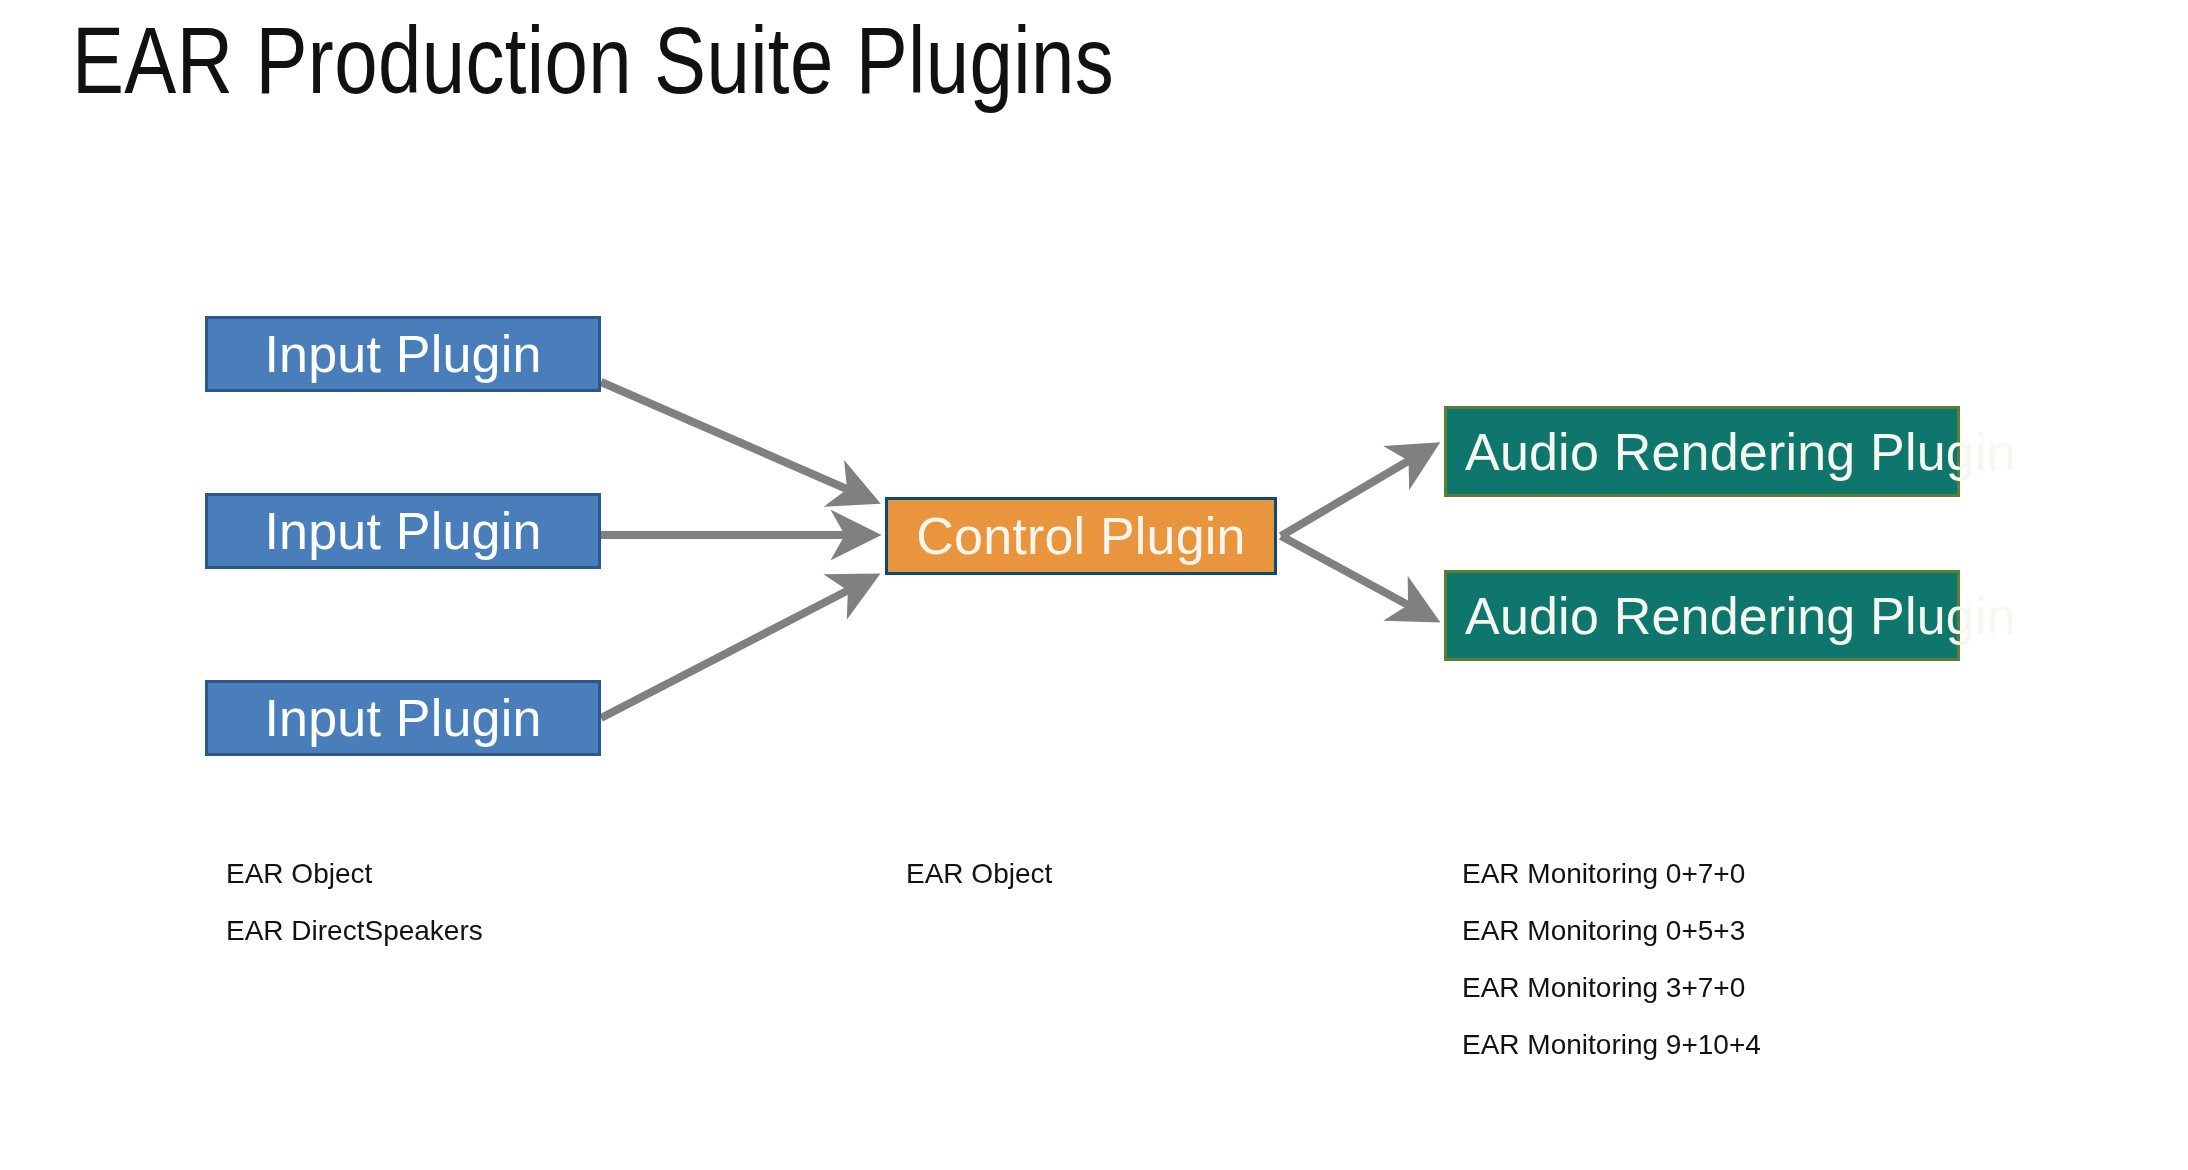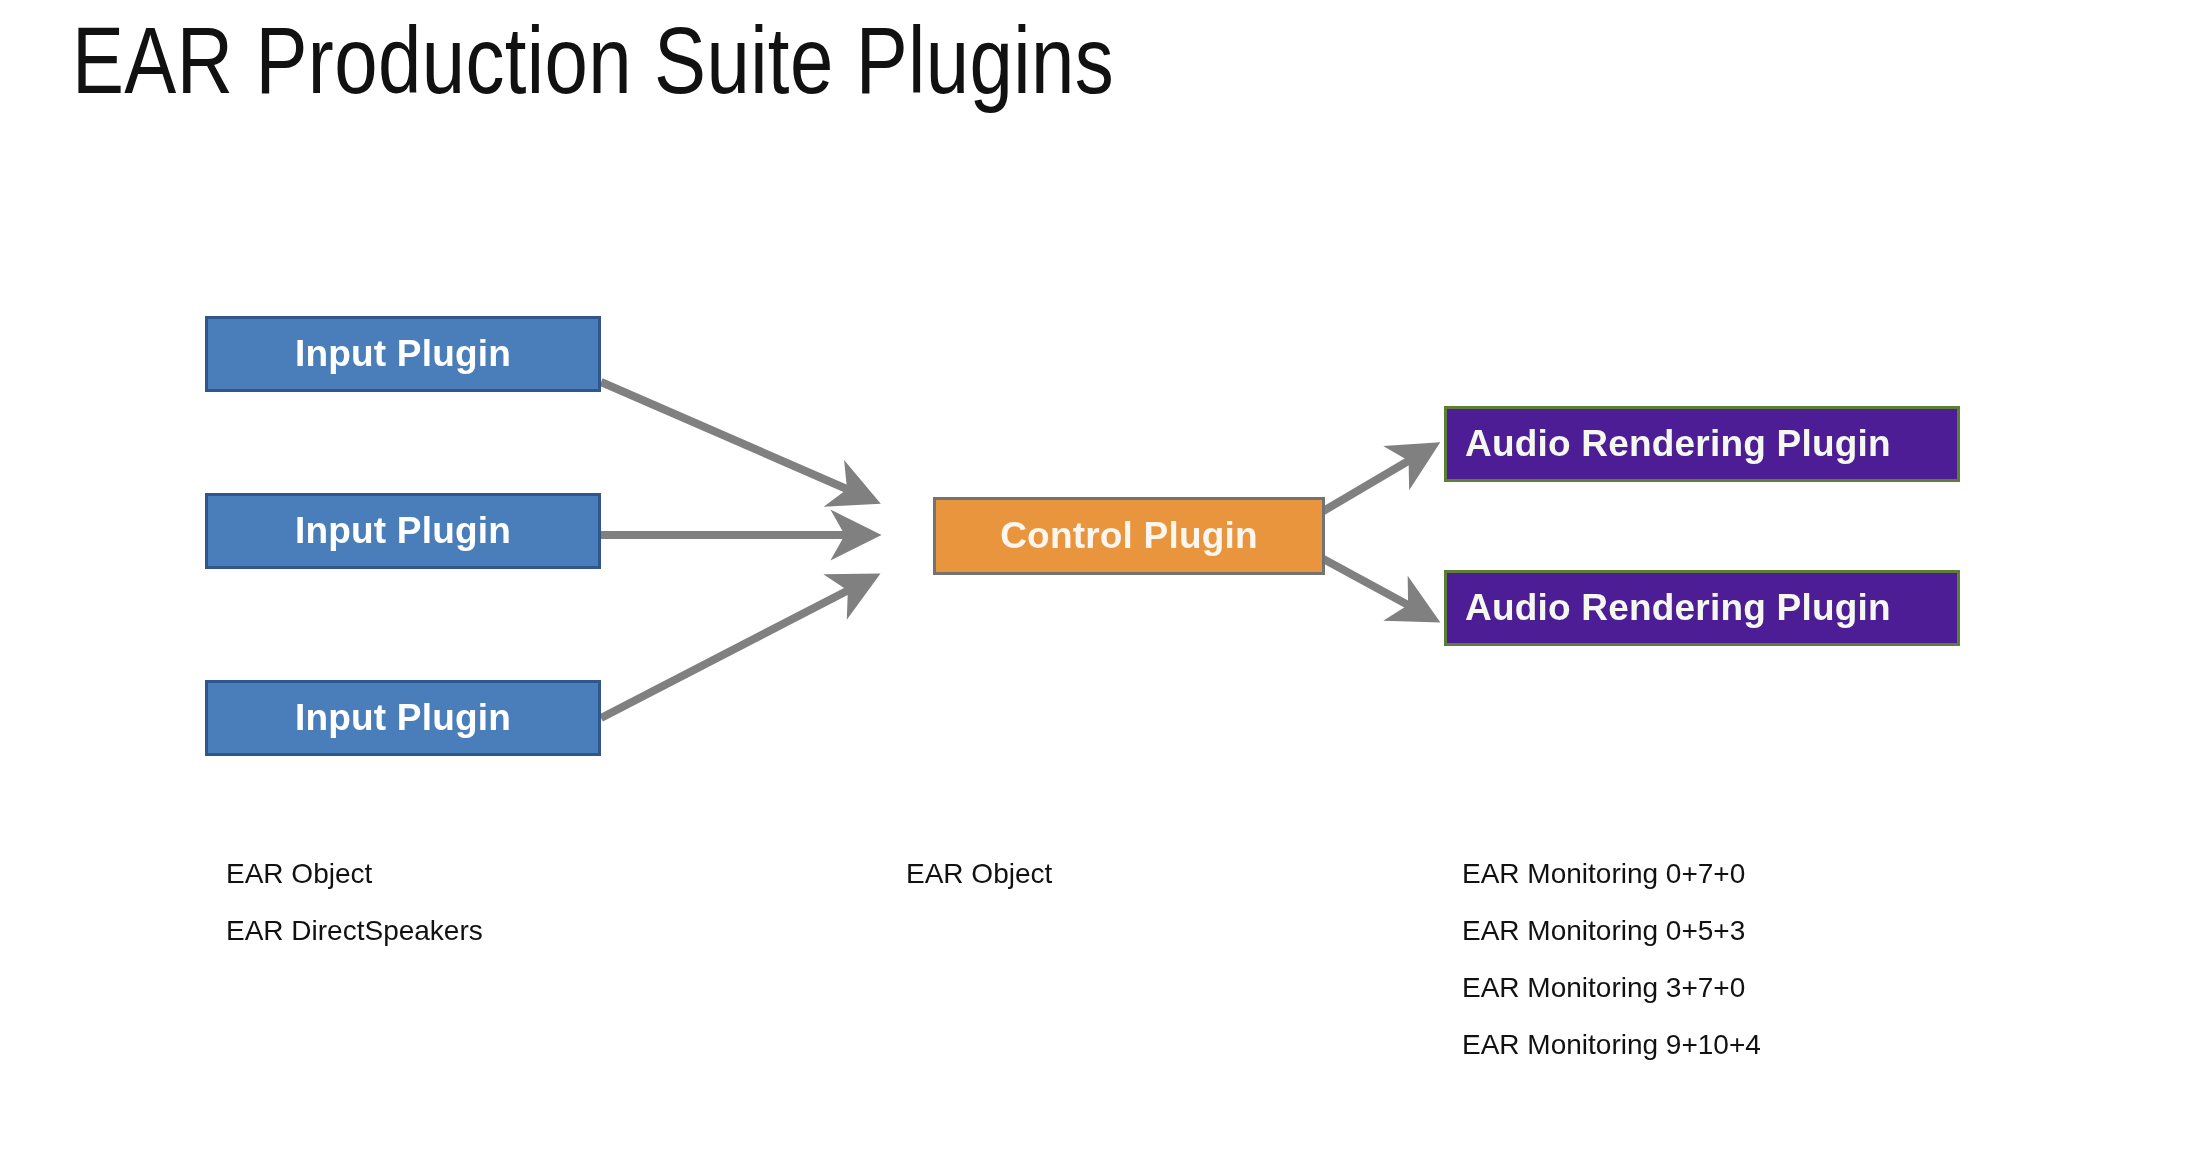--- a/index.html
+++ b/index.html
@@ -32,54 +32,53 @@
   }
 
   
   .node {
     position: absolute;
     box-sizing: border-box;
     display: flex;
     align-items: center;
     justify-content: center;
     color: #ffffff;
-    font-size: 37px;
-    font-weight: 700;
+    font-size: 52px;
+    font-weight: 400;
     letter-spacing: 0.2px;
     white-space: nowrap;
     z-index: 3;
   }
   .node-input {
     background: #4a7ebb;
     border: 3px solid #31568c;
     left: 205px;
     width: 396px;
     height: 76px;
   }
   .node-input.n1 { top: 316px; }
   .node-input.n2 { top: 493px; }
   .node-input.n3 { top: 680px; }
 
   .node-control {
     background: #e8953e;
-    border: 3px solid #737373;
+    border: 3px solid #0c4a6e;
     left: 885px;
     top: 497px;
     width: 392px;
     height: 78px;
     color: #fdf6ee;
-    margin-left: 48px;
   }
 
   .node-render {
-    background: #4c1d95;
+    background: #0f766e;
     border: 3px solid #5c7f35;
     left: 1444px;
     width: 516px;
-    height: 76px;
+    height: 91px;
     color: #f4f8ef;
     justify-content: flex-start;
     padding-left: 18px;
   }
   .node-render.r1 { top: 406px; }
   .node-render.r2 { top: 570px; }
 
   
   .arrows {
     position: absolute;

